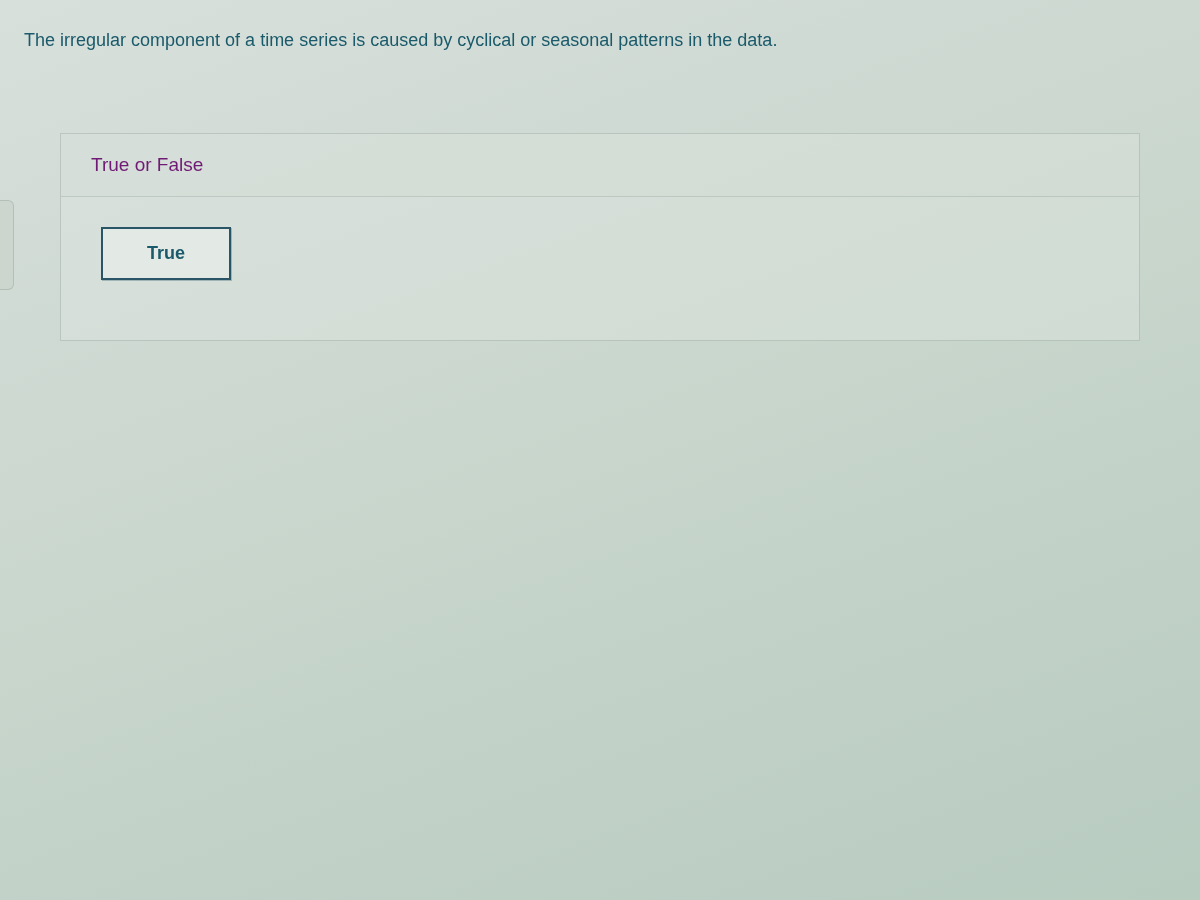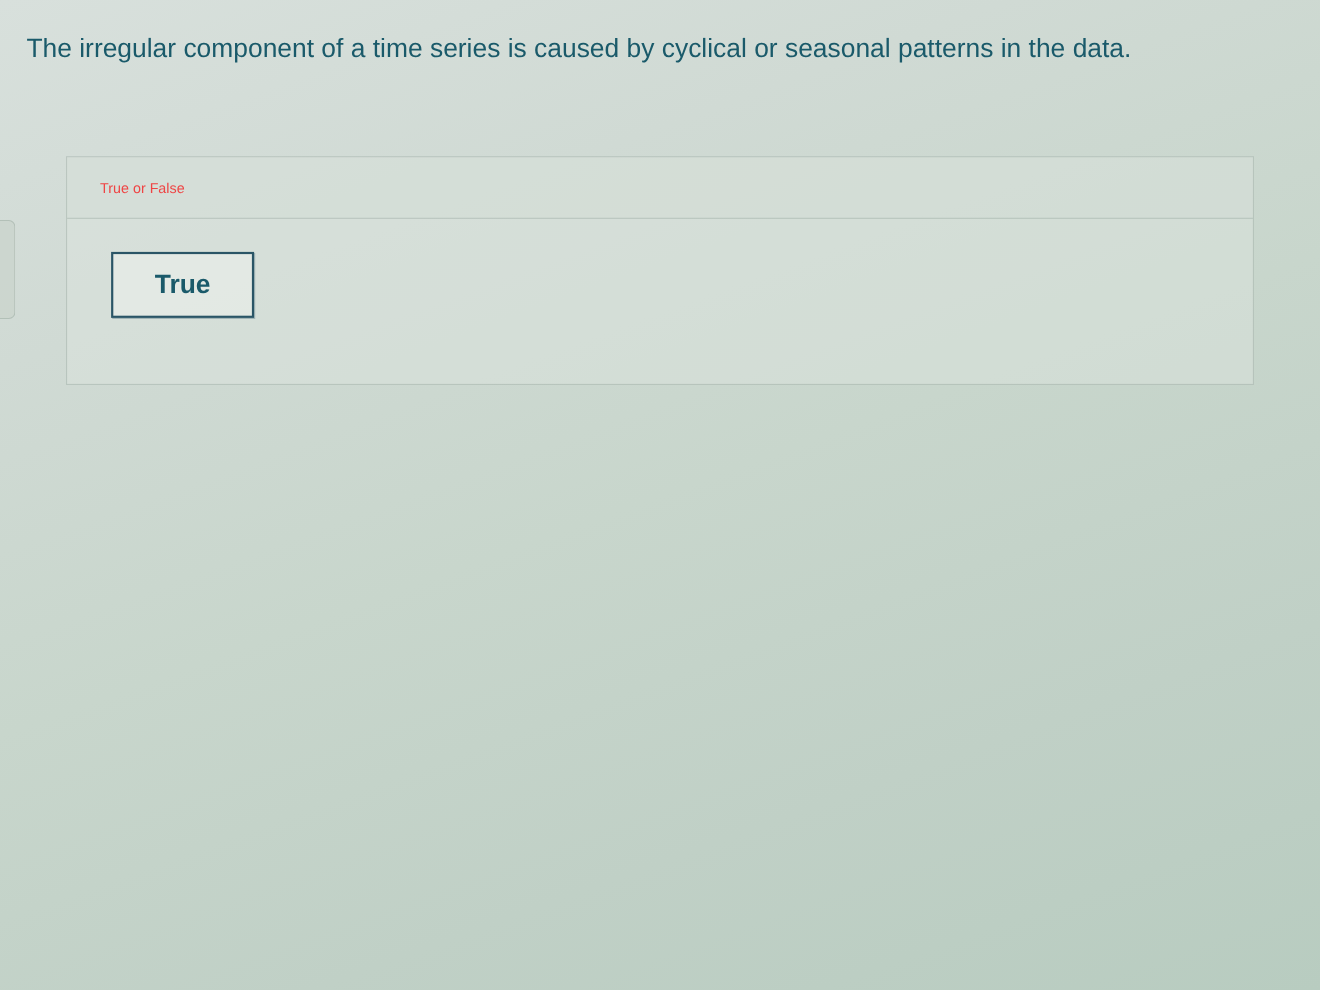--- a/index.html
+++ b/index.html
@@ -10,51 +10,51 @@
     body {
       width: 1200px;
       height: 900px;
       font-family: Arial, Helvetica, sans-serif;
       background: linear-gradient(160deg, #d8e0dc 0%, #d0dad4 25%, #c8d6cc 50%, #c0d0c6 75%, #b8ccc0 100%);
       overflow: hidden;
       position: relative;
     }
     .question-text {
       padding: 28px 24px 20px 24px;
-      font-size: 24px;
+      font-size: 18px;
       font-weight: 500;
       color: #1a5a6a;
       line-height: 1.4;
     }
     .answer-panel {
       margin: 60px 60px 0 60px;
       background: rgba(220, 228, 222, 0.5);
       border: 1px solid rgba(120, 140, 130, 0.3);
       padding: 0;
     }
     .panel-header {
       padding: 20px 30px;
-      font-size: 13px;
-      color: #ef4444;
+      font-size: 19px;
+      color: #701a75;
       font-weight: 400;
       border-bottom: 1px solid rgba(120, 140, 130, 0.25);
       background: rgba(210, 220, 212, 0.4);
     }
     .options-row {
       padding: 30px 40px 60px 40px;
       display: flex;
       gap: 55px;
     }
     .option-button {
       min-width: 130px;
       padding: 14px 28px;
       background: rgba(235, 240, 235, 0.6);
       border: 2px solid #2a5566;
       color: #1a5a6a;
-      font-size: 24px;
+      font-size: 18px;
       font-weight: 700;
       font-family: Arial, Helvetica, sans-serif;
       cursor: pointer;
       text-align: center;
       box-shadow: 1px 1px 0 rgba(42,85,102,0.3);
     }
     .left-edge {
       position: absolute;
       left: 0;
       top: 200px;

